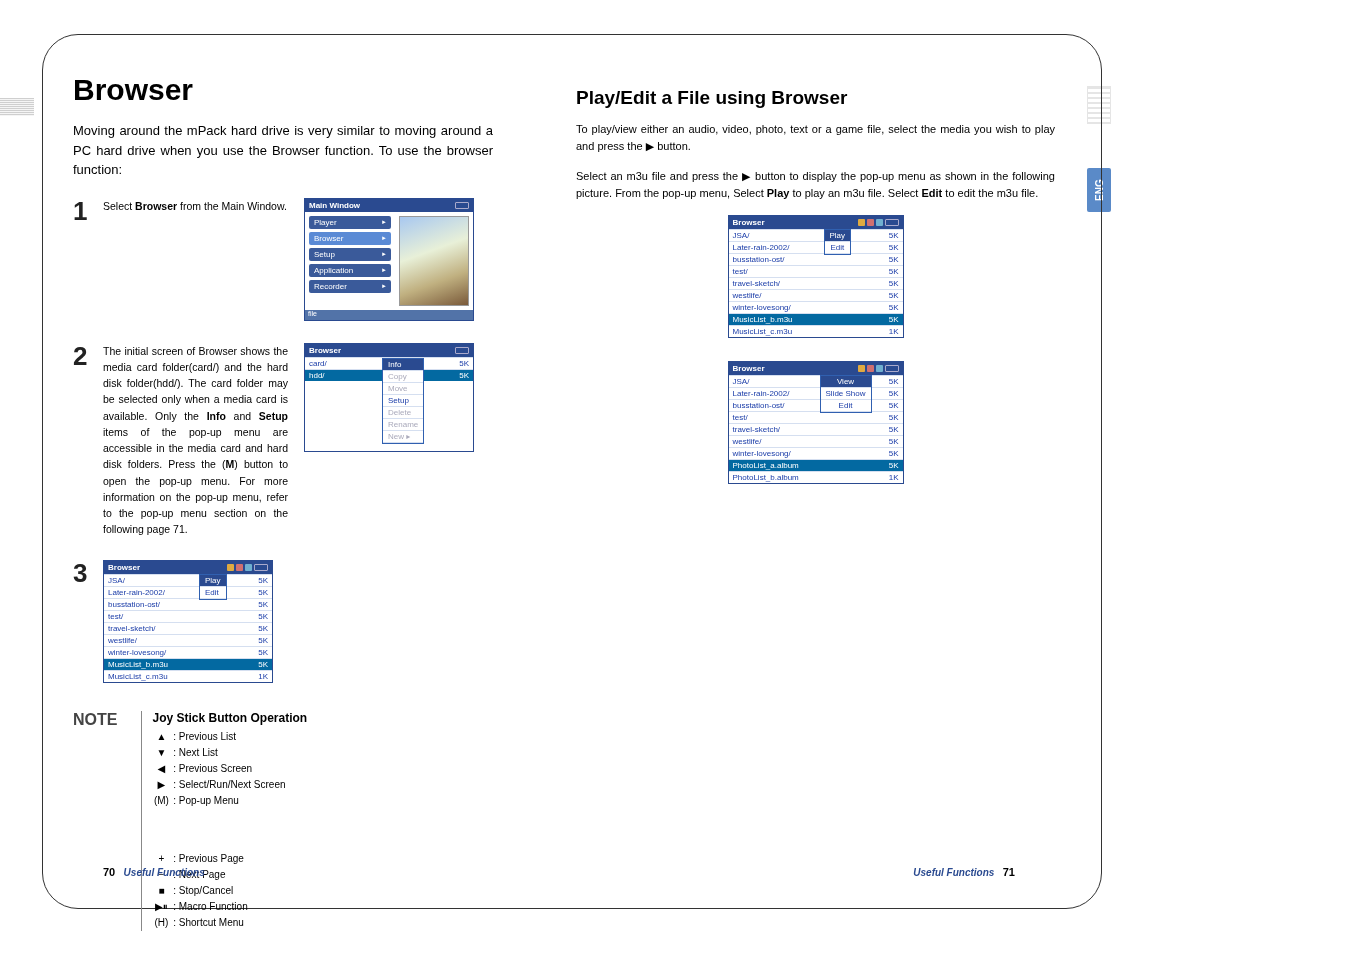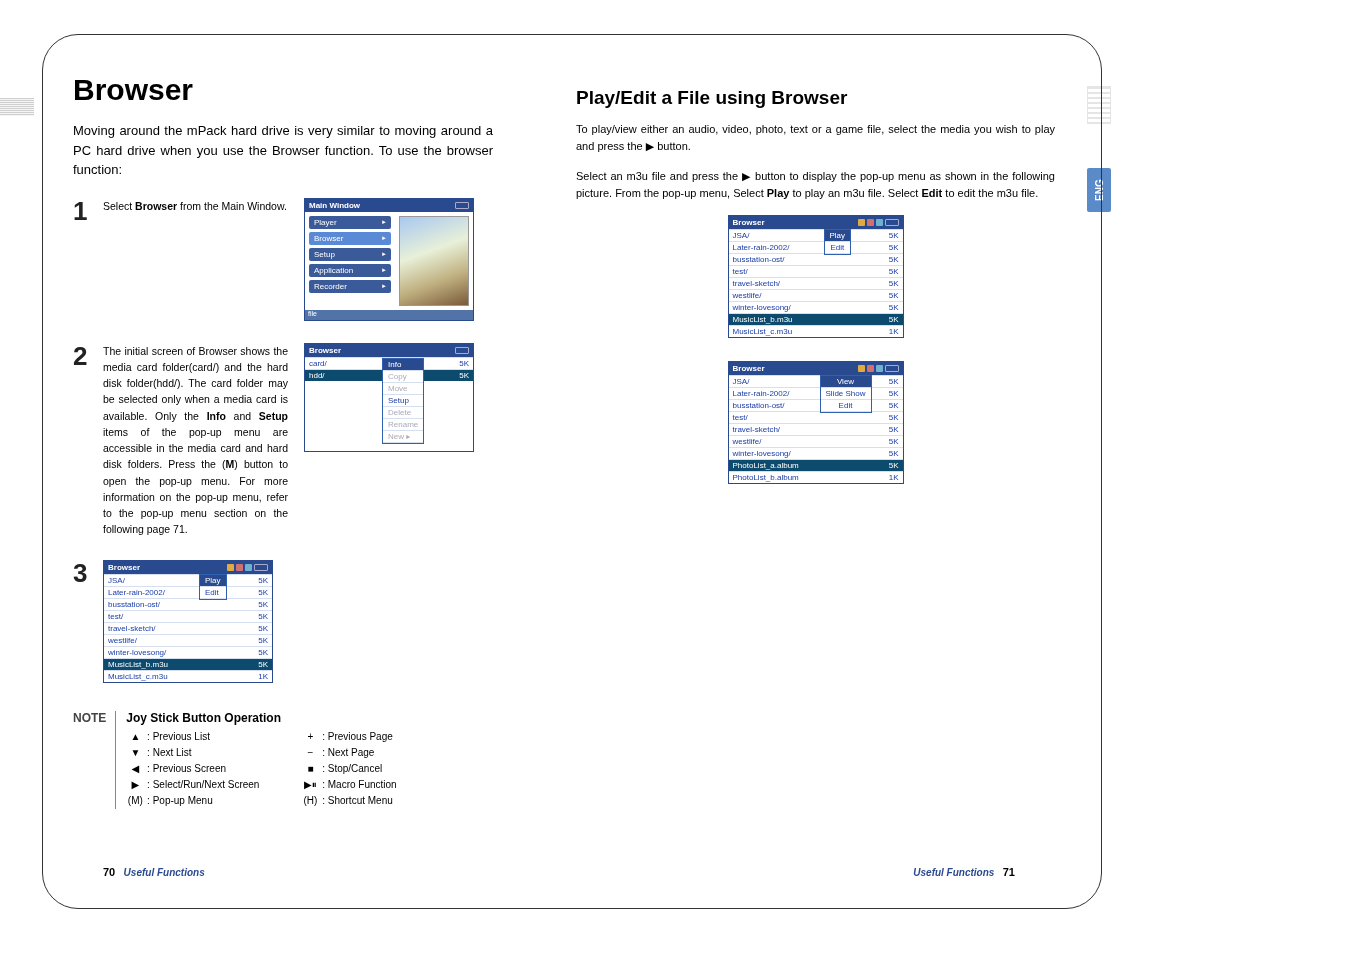--- a/index.html
+++ b/index.html
@@ -28,39 +28,39 @@
   .columns { display: flex; gap: 24px; height: 100%; }
   .col { flex: 1; position: relative; }
   .h1 { font-size: 30px; font-weight: bold; margin-bottom: 14px; }
   .intro { font-size: 13px; line-height: 1.5; text-align: justify; margin-bottom: 18px; max-width: 420px; }
   .step { display: flex; gap: 10px; margin-bottom: 22px; }
   .step-num { font-size: 26px; font-weight: bold; color: #222; width: 20px; flex-shrink: 0; line-height: 1; }
   .step-body { flex: 1; display: flex; gap: 16px; }
   .step-text { font-size: 10.5px; line-height: 1.55; text-align: justify; width: 185px; }
   .step-fig { flex: 1; }
   .note-block { display: flex; gap: 10px; font-size: 10px; margin-top: 28px; border-left: 0; }
-  .note-label { font-weight: bold; font-size: 12px; border-right: 1px solid #888; padding-right: 9px; color: #444; }
+  .note-label { font-weight: bold; font-size: 16px; border-right: 1px solid #888; padding-right: 24px; color: #444; }
   .note-body { flex: 1; }
   .note-title { font-weight: bold; margin-bottom: 4px; font-size: 12px; }
-  .note-cols { display: flex; gap: 42px; }
+  .note-cols { display: flex; gap: 42px; flex-direction: column; }
   .note-col div { line-height: 1.6; white-space: nowrap; }
   .sym { display: inline-block; width: 18px; text-align: center; }
 
   .h2 { font-size: 19px; font-weight: bold; margin-bottom: 12px; margin-top: 14px; }
   .para { font-size: 11px; line-height: 1.5; text-align: justify; margin-bottom: 14px; }
   .fig-wrap { text-align: center; margin-bottom: 18px; }
 
   
   .ui { display: inline-block; font-size: 8px; background: #fff; border: 1px solid #2a4a90; text-align: left; }
   .ui-titlebar { background: #2a4a90; color: #fff; padding: 2px 4px; font-weight: bold; display: flex; justify-content: space-between; align-items: center; }
   .ui-titlebar .batt { width: 14px; height: 7px; border: 1px solid #aac; border-radius: 1px; position: relative; }
   .ui-icons { display: flex; gap: 2px; align-items: center; }
   .ui-icons span { width: 7px; height: 7px; border-radius: 1px; }
   .ui-row { display: flex; justify-content: space-between; padding: 1px 4px; color: #1a3ca8; border-top: 1px solid #d5dff0; }
-  .ui-row.hi { background: #0c4a6e; color: #fff; }
+  .ui-row.hi { background: #0369a1; color: #fff; }
   .popup { position: absolute; background: #fff; border: 1px solid #3060b0; font-size: 8px; color: #1a3ca8; }
   .popup div { padding: 1px 5px; border-bottom: 1px solid #d5dff0; }
   .popup div.hi { background: #2a4a90; color: #fff; }
   .popup div.dis { color: #aab; }
 
   
   .mw { width: 170px; }
   .mw-body { display: flex; }
   .mw-menu { width: 92px; padding: 4px; }
   .mw-menu .mitem { background: #3a5a9a; color: #fff; font-size: 8px; padding: 2px 5px; margin-bottom: 3px; border-radius: 2px; display:flex; justify-content:space-between; align-items:center;}

